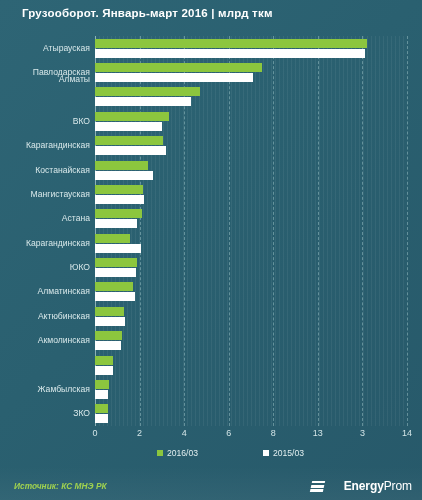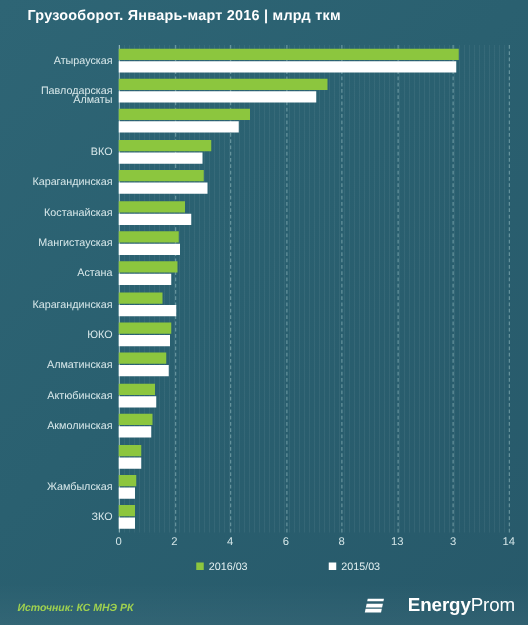--- a/index.html
+++ b/index.html
@@ -170,21 +170,21 @@
     left: 0;
     width: 100%;
     height: 2.4px;
     background: #ffffff;
     display: block;
   }
   #brand-mark i:nth-child(1) { top: 1px; }
   #brand-mark i:nth-child(2) { top: 5.2px; }
   #brand-mark i:nth-child(3) { top: 9.4px; }
   #brand-text {
-    font-size: 15px;
+    font-size: 12px;
     font-weight: bold;
     color: #ffffff;
     letter-spacing: -0.1px;
     padding-left: 16px;
   }
   #brand-text .light { font-weight: normal; }
 </style>
 </head>
 <body>
 

